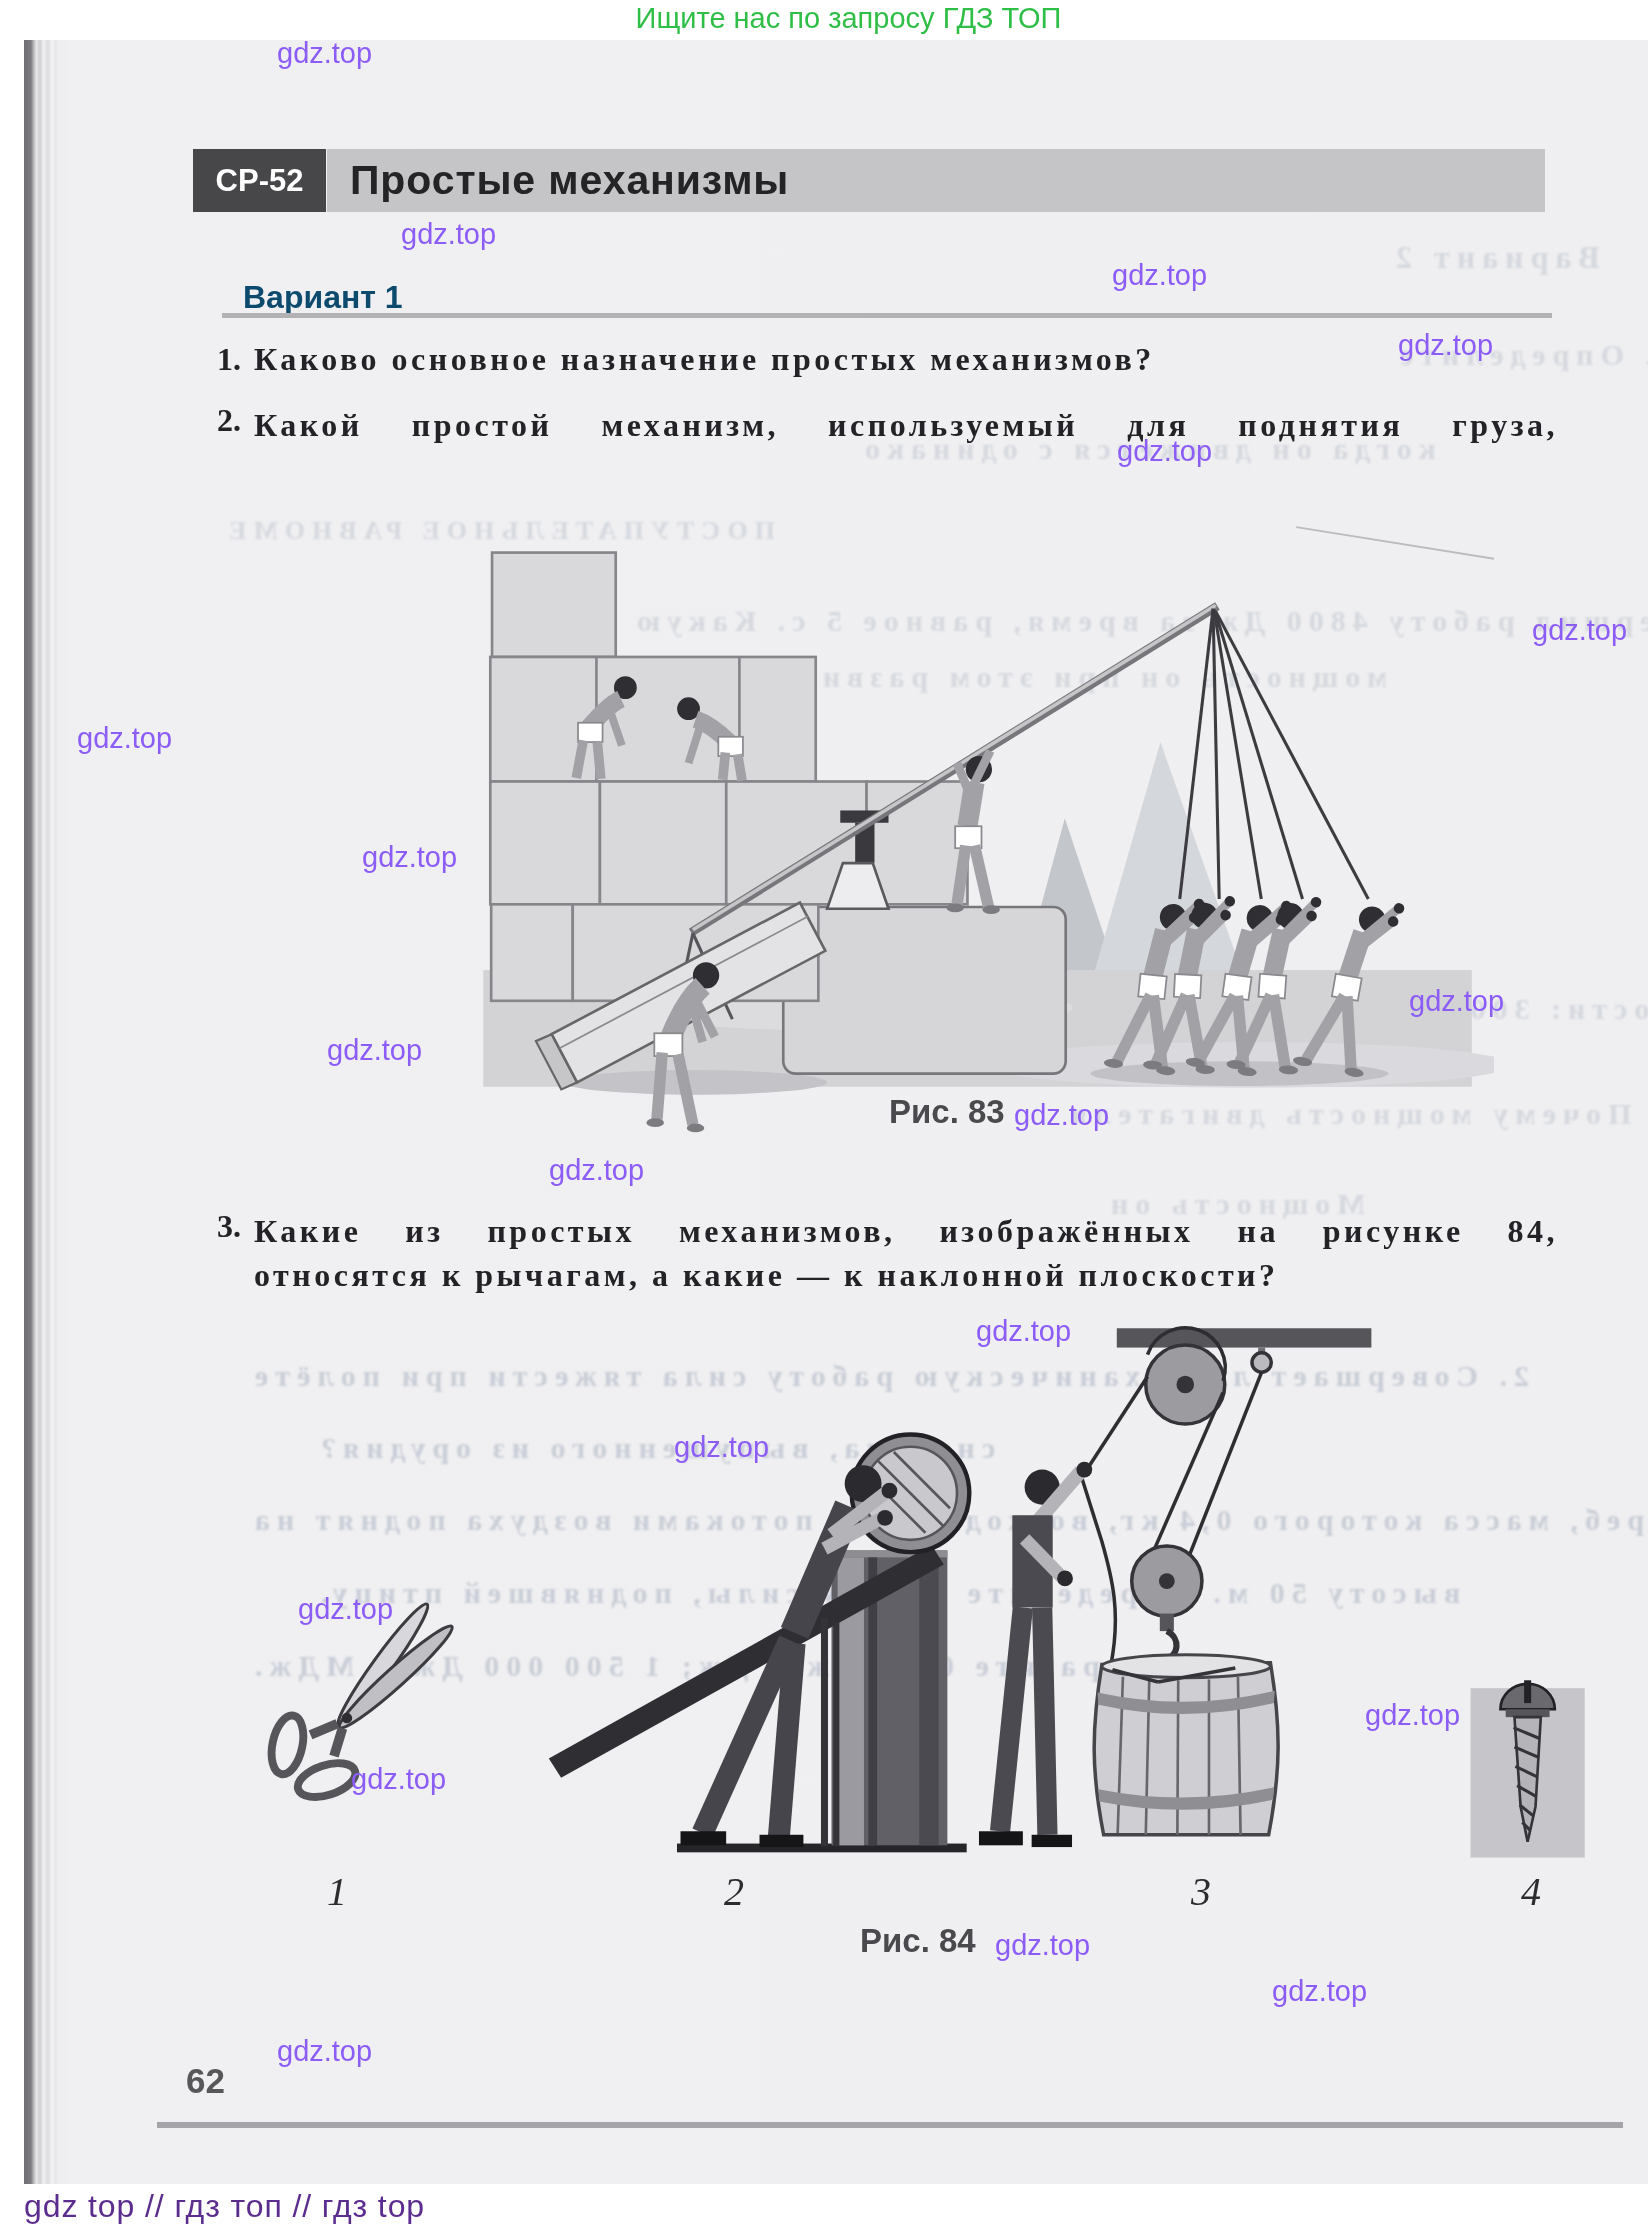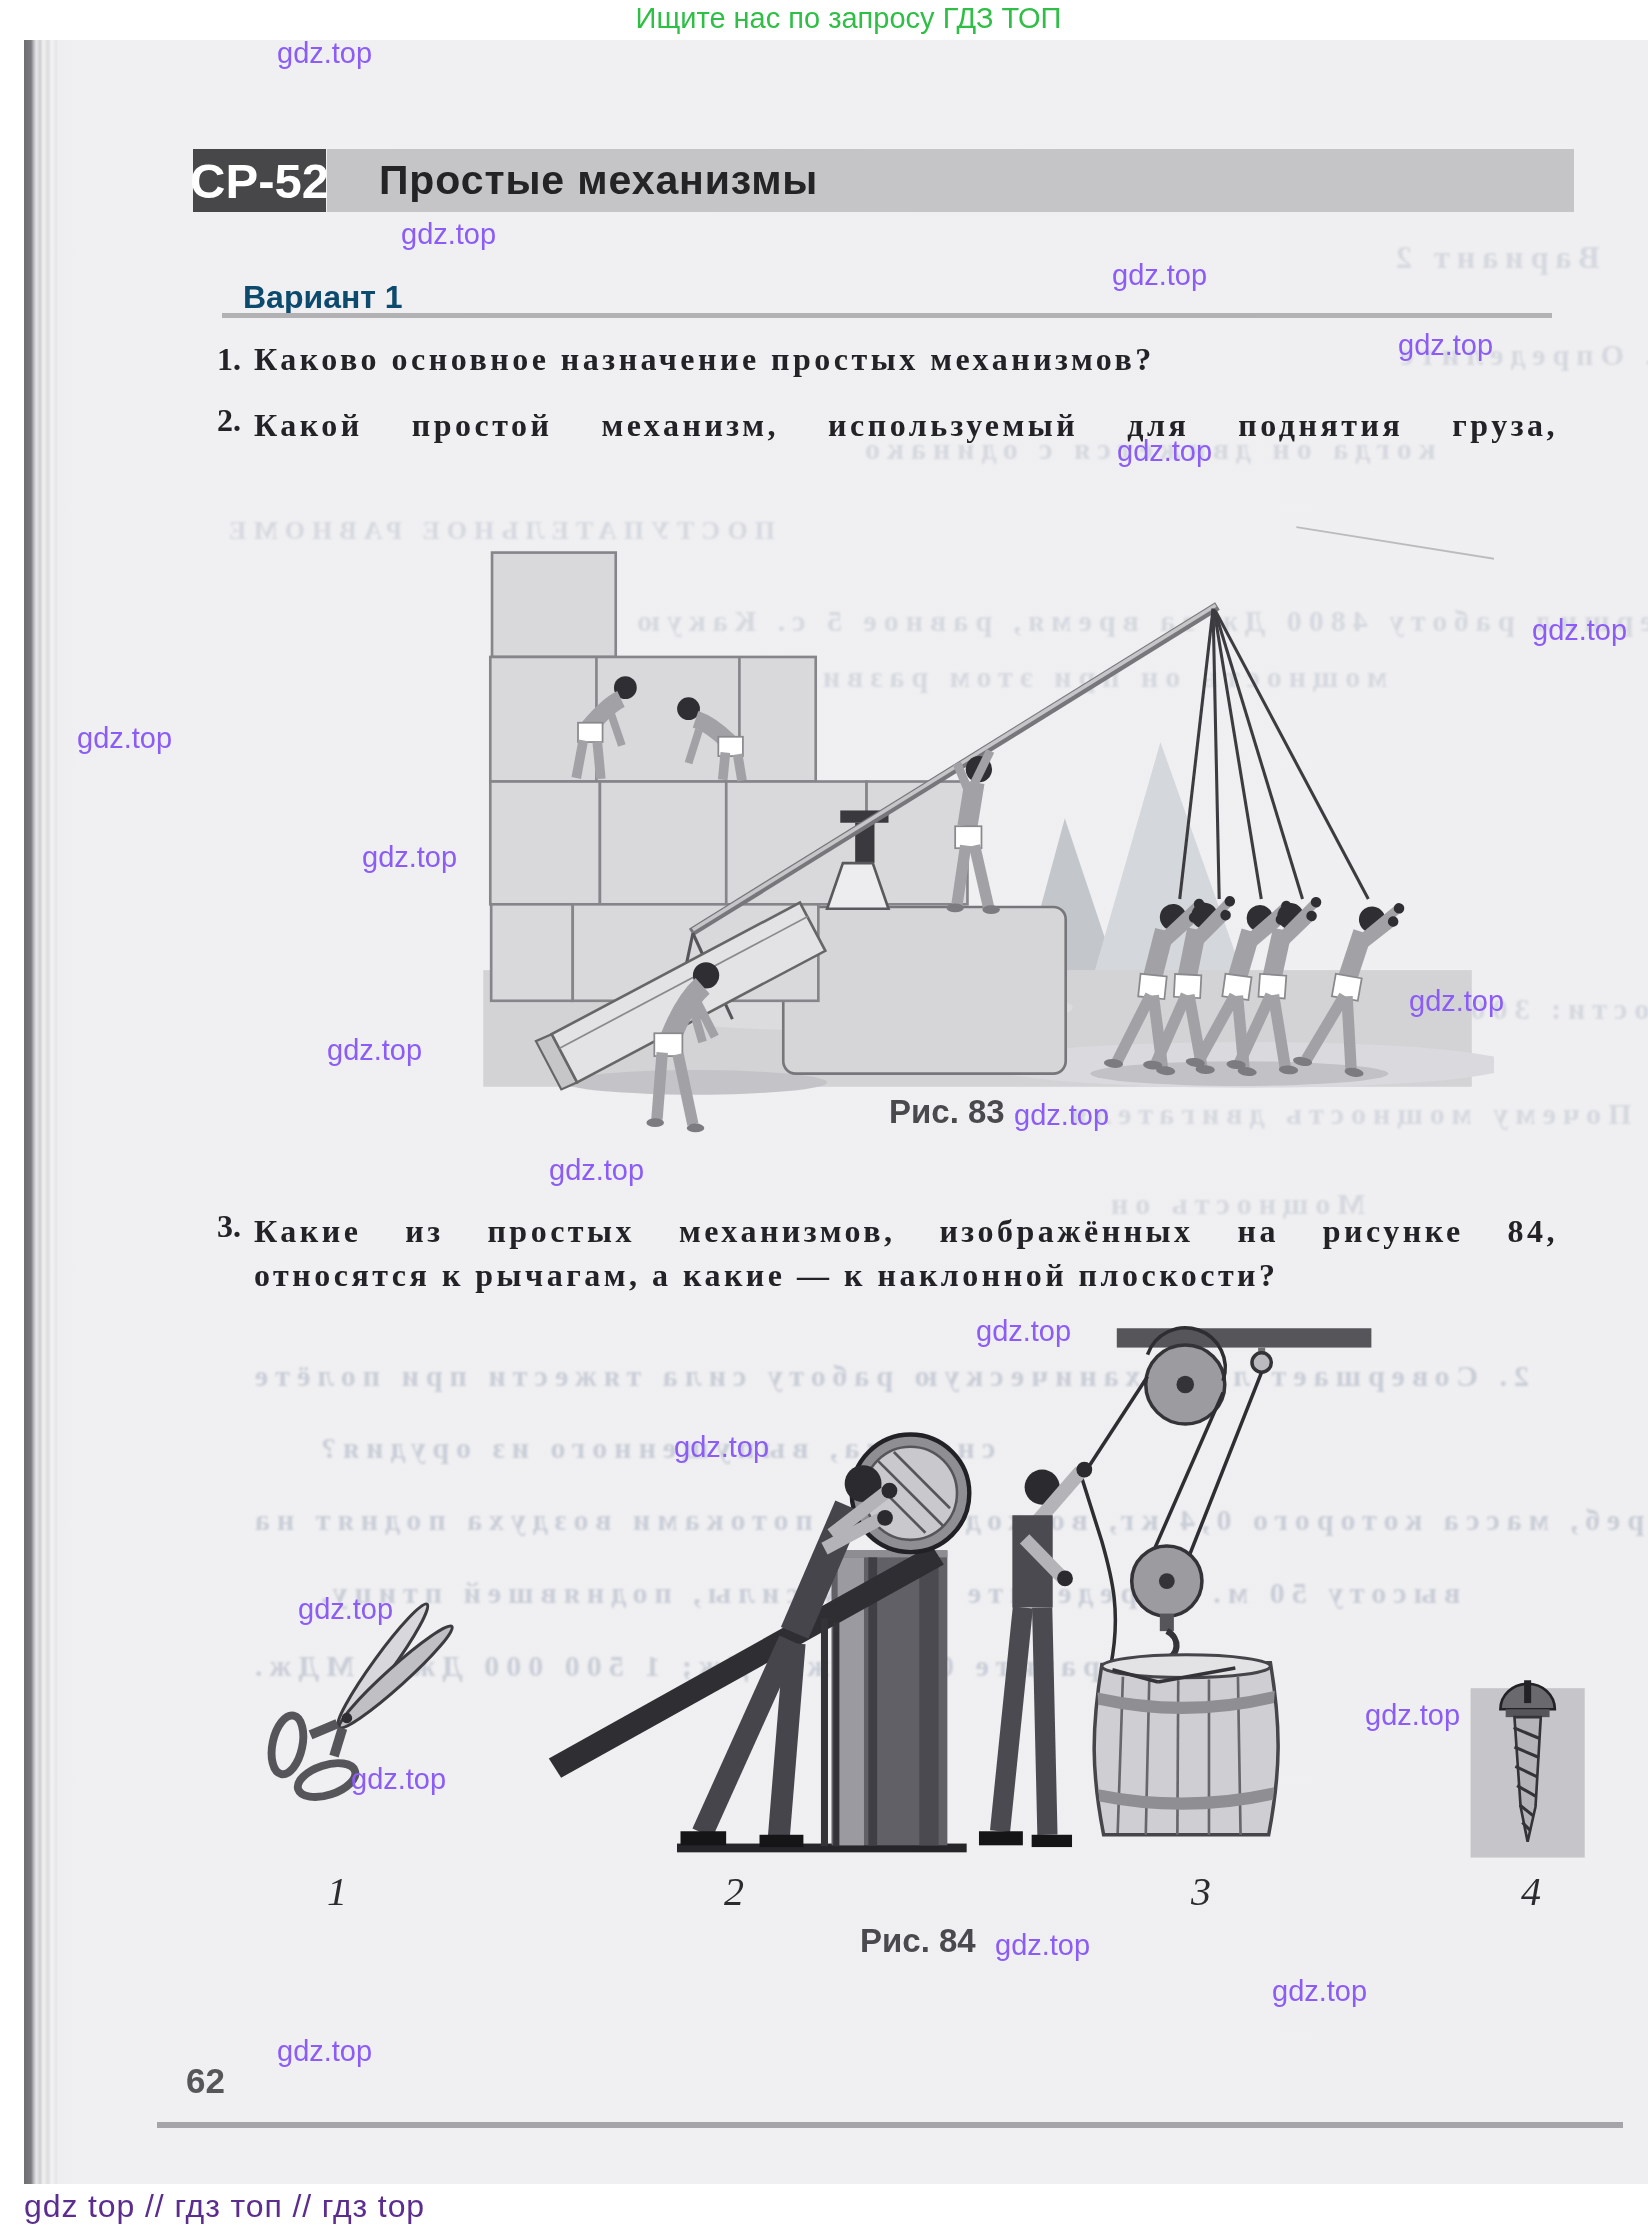--- a/index.html
+++ b/index.html
@@ -5,22 +5,22 @@
 html,body{margin:0;padding:0;}
 #canvas{position:relative;width:1649px;height:2226px;background:#ffffff;overflow:hidden;font-family:"Liberation Sans",sans-serif;margin-left:24px;}
 .scan-bg{position:absolute;left:0;top:40px;width:1649px;height:2144px;background:linear-gradient(90deg,#e9e9eb 0,#f0f0f2 53px,#efeff1 100%);}
 .book-edge{position:absolute;left:0;top:40px;width:35px;height:2144px;background:
  linear-gradient(90deg,#6f6f72 0px,#7c7c80 7px,#b9b9bd 9.7px,#e7e7e9 12.3px,#cfcfd2 16px,#f1f1f2 19.3px,#dddddf 24px,#f3f3f4 28px,#e6e6e8 32px,#f1f1f3 35px);}
 .promo-top{position:absolute;left:0;top:1.8px;width:1649px;text-align:center;font-size:29px;color:#2fbe46;}
 .promo-bottom{position:absolute;left:0;top:2188px;width:1649px;font-size:32px;color:#5b2d8e;letter-spacing:0.9px;}
 .wm{position:absolute;font-size:29px;color:#8b5cf6;white-space:nowrap;z-index:40;}
 .bleed{position:absolute;transform:scaleX(-1);font-family:"Liberation Serif",serif;font-weight:bold;color:rgba(110,125,152,0.20);filter:blur(1.2px);white-space:nowrap;letter-spacing:7px;z-index:1;}
 .bleed.strong{color:rgba(100,115,145,0.27);}
-.hdr-code{position:absolute;left:169px;top:149px;width:133px;height:63px;background:#47474a;color:#fff;font-weight:bold;font-size:49px;display:flex;align-items:center;justify-content:center;z-index:3;}
-.hdr-bar{position:absolute;left:303px;top:149px;width:1218px;height:63px;background:#c5c5c8;z-index:3;display:flex;align-items:center;padding-left:29px;}
+.hdr-code{position:absolute;left:169px;top:149px;width:133px;height:63px;background:#47474a;color:#fff;font-weight:bold;font-size:31px;display:flex;align-items:center;justify-content:center;z-index:3;}
+.hdr-bar{position:absolute;left:303px;top:149px;width:1218px;height:63px;background:#c5c5c8;z-index:3;display:flex;align-items:center;}
 .hdr-title{font-weight:bold;font-size:41px;color:#242427;margin-left:23px;letter-spacing:0.9px;}
 .variant{position:absolute;left:219px;top:279px;font-weight:bold;font-size:32px;color:#0c4a6e;z-index:3;}
 .rule{position:absolute;left:198px;top:313px;width:1330px;height:5.3px;background:#b2b2b5;z-index:3;}
 .qnum{position:absolute;font-family:"Liberation Serif",serif;font-weight:bold;font-size:32px;color:#232327;z-index:3;}
 .qline{position:absolute;font-family:"Liberation Serif",serif;font-weight:bold;font-size:32px;color:#232327;letter-spacing:3.5px;white-space:nowrap;z-index:3;}
 .jline{white-space:normal;width:1304px;height:46px;line-height:46px;text-align:justify;overflow:hidden;}
 .jline::after{content:"";display:inline-block;width:100%;height:0;}
 .fig-caption{position:absolute;font-weight:bold;font-size:33px;color:#4a4a4e;z-index:3;}
 .item-label{position:absolute;font-family:"Liberation Serif",serif;font-style:italic;font-size:40px;color:#2c2c30;z-index:3;}
 .page-num{position:absolute;left:162px;top:2061px;font-weight:bold;font-size:35px;color:#57575a;z-index:3;}

